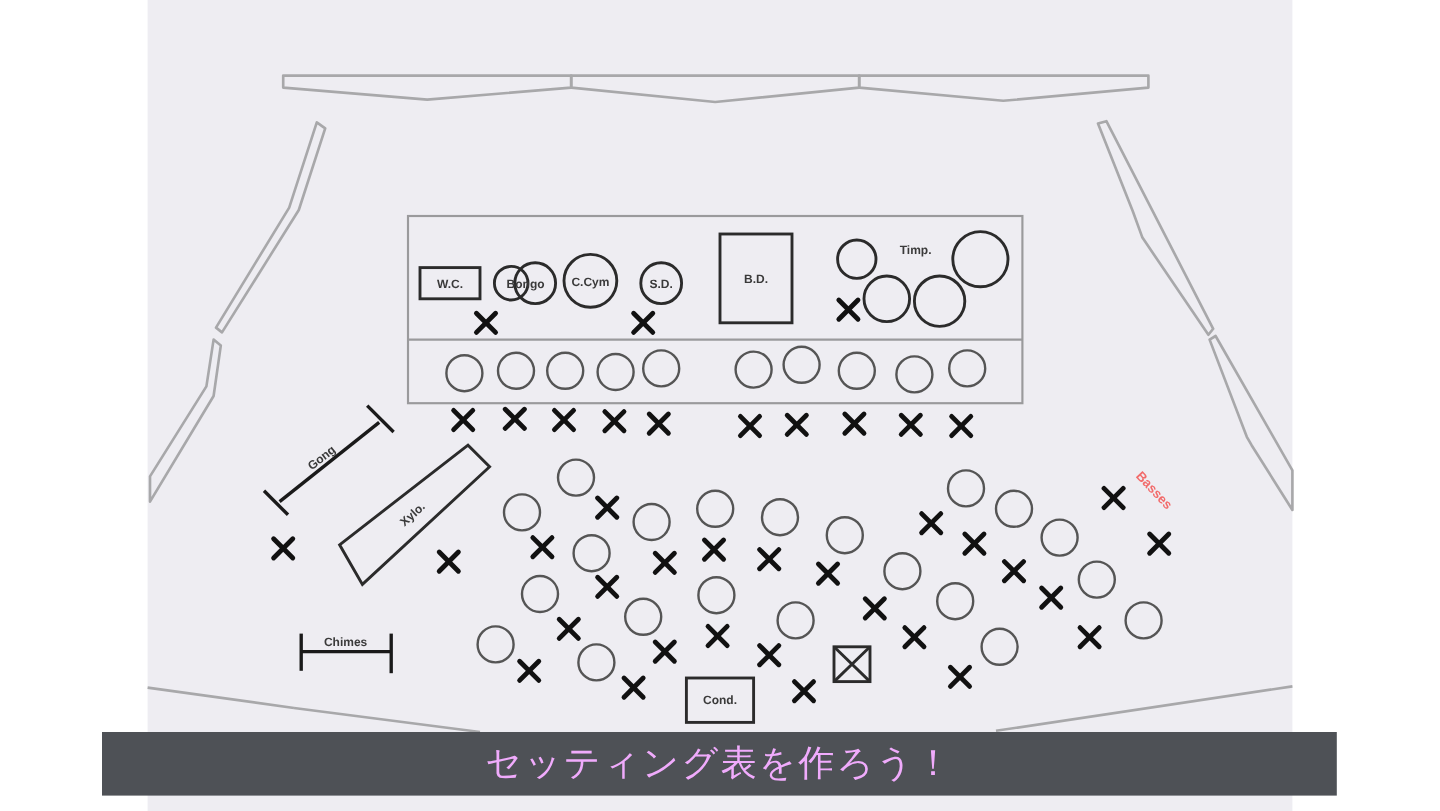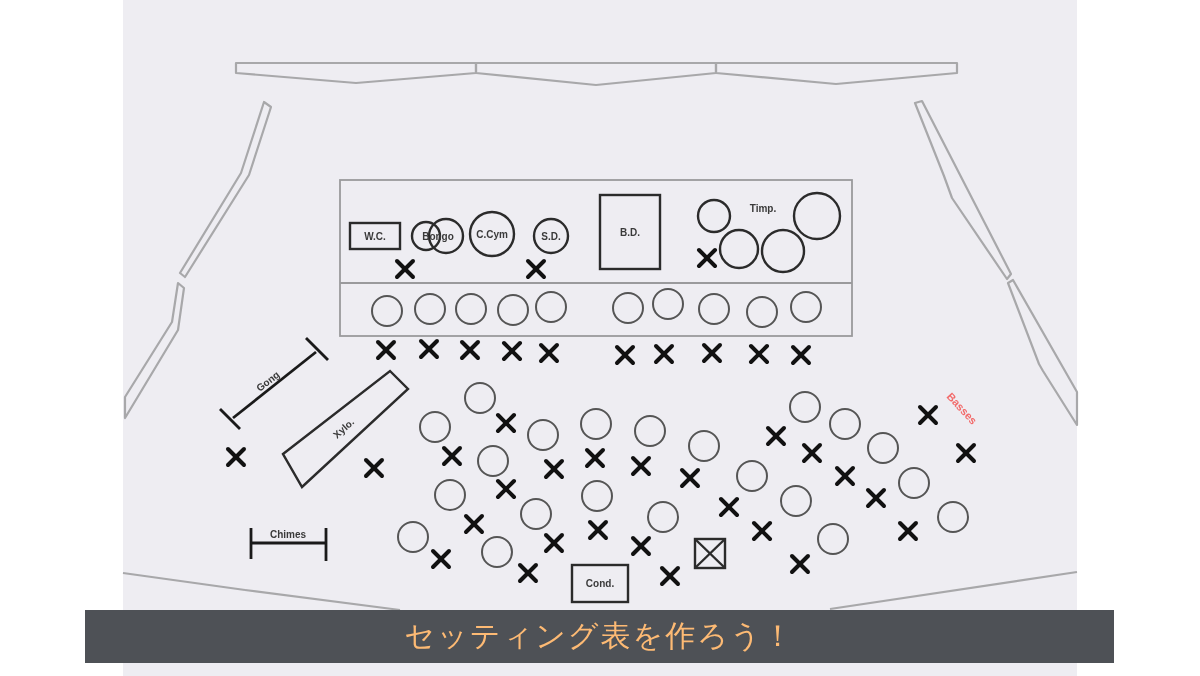--- a/index.html
+++ b/index.html
@@ -9,21 +9,21 @@
   .wall { fill:none; stroke:#a8a8aa; stroke-width:2.2; stroke-linejoin:round; }
   .riser { fill:none; stroke:#9a9a9c; stroke-width:1.8; }
   .inst { fill:none; stroke:#2b2b2b; stroke-width:2.4; }
   .seat { fill:none; stroke:#555; stroke-width:2; }
   .player { stroke:#111; stroke-width:4; stroke-linecap:round; }
   .bar { stroke:#1a1a1a; stroke-width:2.8; stroke-linecap:butt; }
   .lbl { font-family:"Liberation Sans", sans-serif; font-weight:bold; font-size:10px; fill:#3a3a3a; text-anchor:middle; }
   .lbl-red { font-family:"Liberation Sans", sans-serif; font-weight:bold; font-size:11px; fill:#f26b6b; }
   .caption { position:absolute; left:85px; top:610px; width:1029px; height:53px; background:#4e5156;
              display:flex; align-items:center; justify-content:center; }
-  .caption span { color:#fdba74; font-size:30px; letter-spacing:2px; font-family:"DejaVu Sans", sans-serif; }
+  .caption span { color:#f0abfc; font-size:30px; letter-spacing:2px; font-family:"DejaVu Sans", sans-serif; }
 </style>
 </head>
 <body>
 
 <div class="canvas"></div>
 
 <svg class="stage" viewBox="0 0 1200 676" xmlns="http://www.w3.org/2000/svg">
 
   <g>
     <path class="wall" d="M236,63 L476,63 L476,73 L356,83 L236,73 Z"></path>

